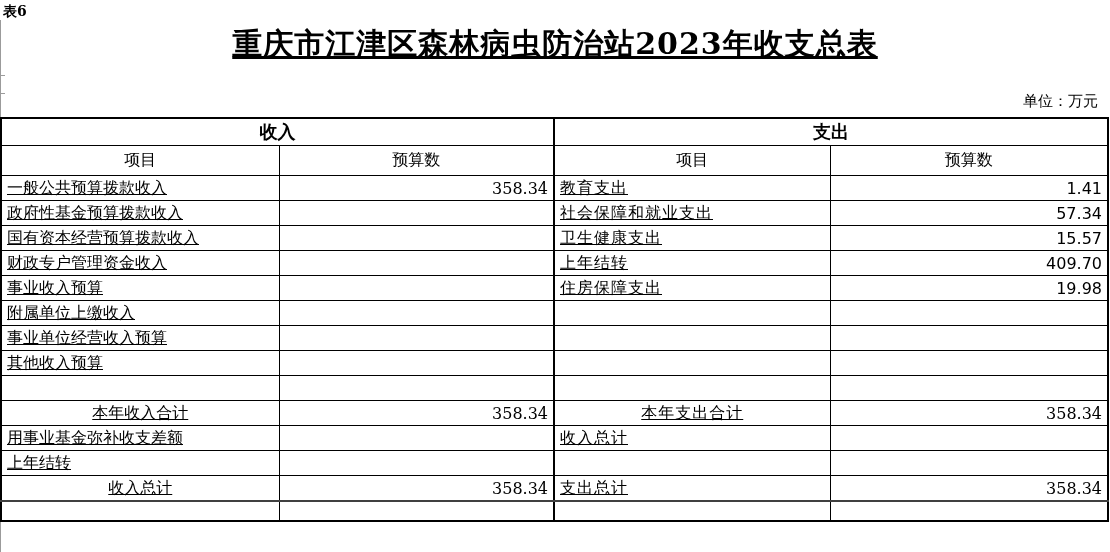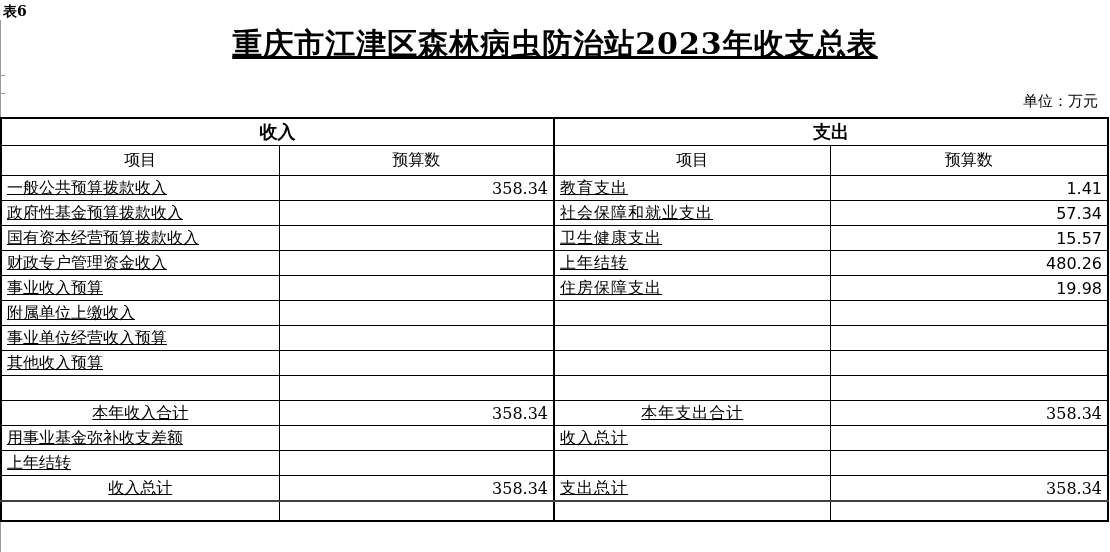--- a/index.html
+++ b/index.html
@@ -123,21 +123,21 @@
         <tr>
           <td class="item-cell">国有资本经营预算拨款收入</td>
           <td class="value-cell"></td>
           <td class="item-cell right-side mid-divider">卫生健康支出</td>
           <td class="value-cell sans">15.57</td>
         </tr>
         <tr>
           <td class="item-cell">财政专户管理资金收入</td>
           <td class="value-cell"></td>
           <td class="item-cell right-side mid-divider">上年结转</td>
-          <td class="value-cell sans">480.26</td>
+          <td class="value-cell sans">409.70</td>
         </tr>
         <tr>
           <td class="item-cell">事业收入预算</td>
           <td class="value-cell"></td>
           <td class="item-cell right-side mid-divider">住房保障支出</td>
           <td class="value-cell sans">19.98</td>
         </tr>
         <tr>
           <td class="item-cell">附属单位上缴收入</td>
           <td class="value-cell"></td>

